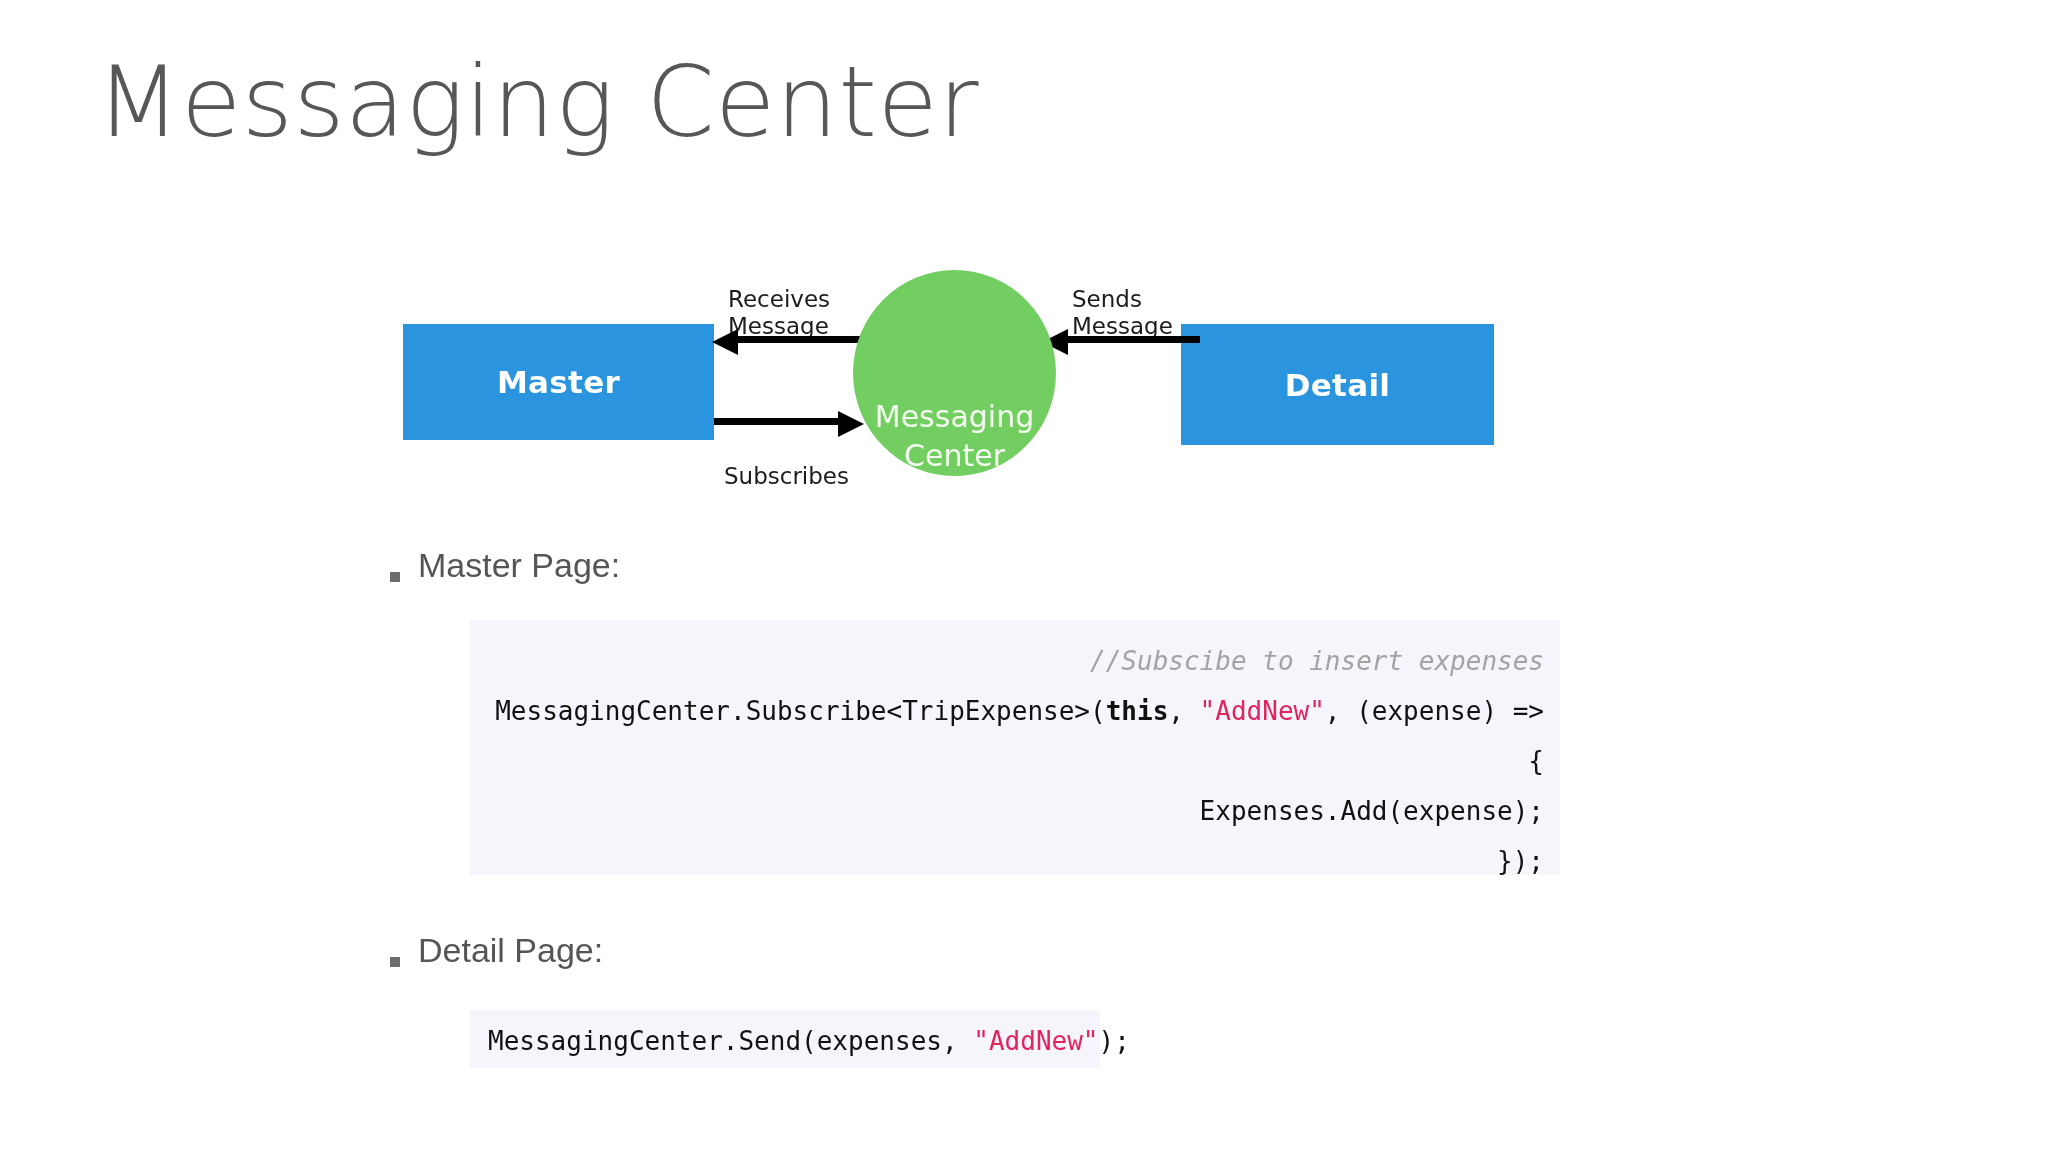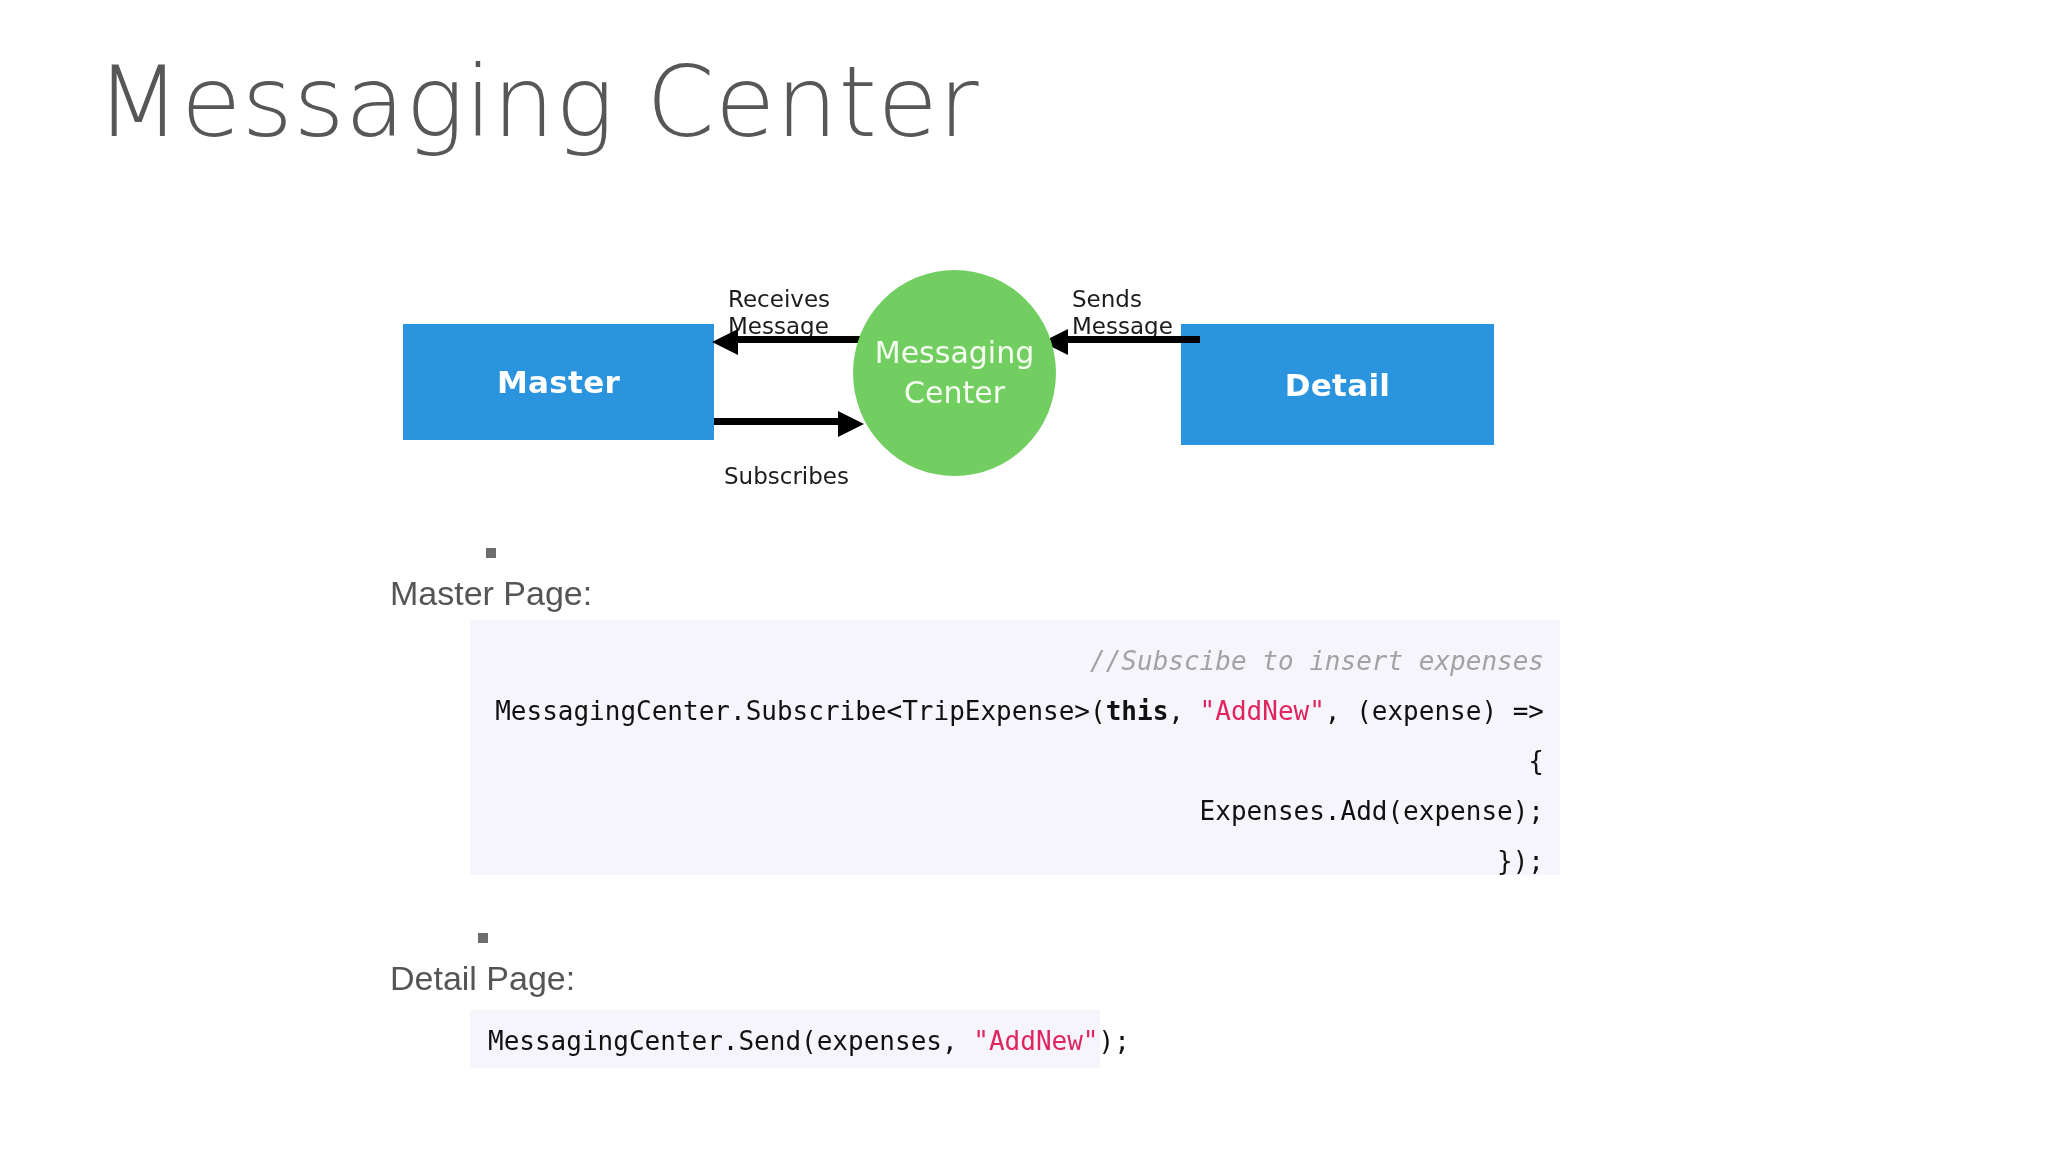--- a/index.html
+++ b/index.html
@@ -69,21 +69,21 @@
     position: absolute;
     left: 463px;
     top: 20px;
     width: 203px;
     height: 206px;
     border-radius: 50%;
     background: #73ce62;
     display: flex;
     flex-direction: column;
     align-items: center;
-    justify-content: center;
+    justify-content: flex-end;
     z-index: 3;
   }
   .hub-line {
     color: #f4fff0;
     font-family: "DejaVu Sans", sans-serif;
     font-size: 30px;
     font-weight: 500;
     line-height: 1.32;
     text-align: center;
   }
@@ -129,24 +129,23 @@
     margin-top: 28px;
   }
   #caption-receives { left: 338px; top: 8px; }
   #caption-sends    { left: 682px; top: 8px; }
   #caption-subscribes { left: 334px; top: 185px; }
 
   
   .bullet-row {
     position: absolute;
     display: flex;
-    align-items: center;
+    align-items: flex-end;
     gap: 18px;
     font-family: "Liberation Sans", sans-serif;
-    flex-direction: column;
   }
   .bullet-marker {
     width: 10px;
     height: 10px;
     background: #6d6d6d;
     flex: 0 0 auto;
   }
   .bullet-text {
     font-size: 34px;
     color: #555555;

